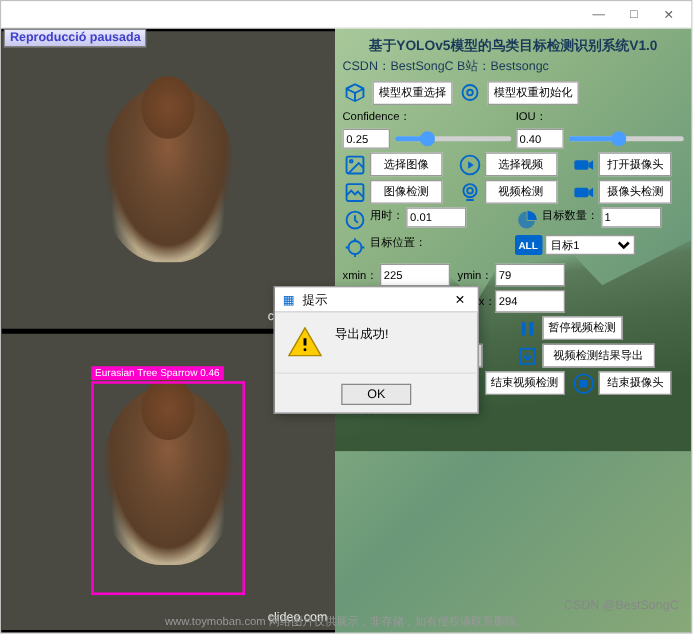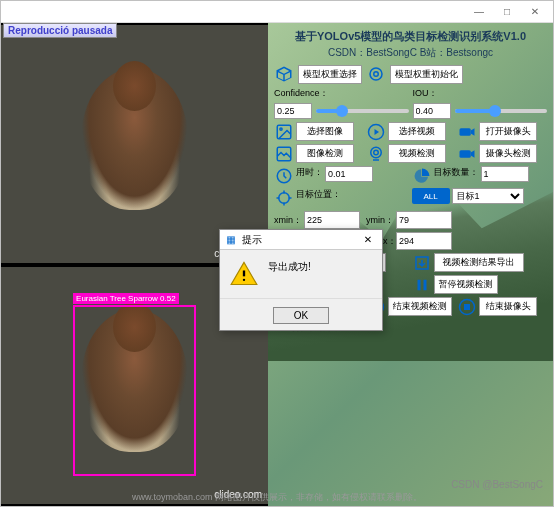--- a/index.html
+++ b/index.html
@@ -14,21 +14,21 @@
 .left-pane{width:267px;background:#000;display:flex;flex-direction:column;position:relative}
 .video-frame{flex:1;background:#4a4a42;position:relative;margin:2px 0}
 .bird{position:absolute;left:30%;top:18%;width:40%;height:60%;background:radial-gradient(ellipse at 50% 35%,#8b5a3c 0%,#6b4a30 30%,#5a3e28 60%,transparent 70%),radial-gradient(ellipse at 50% 70%,#d4c5a8 0%,#b8a888 40%,transparent 60%);border-radius:50% 50% 45% 45%}
 .bird::before{content:"";position:absolute;top:-5%;left:30%;width:40%;height:35%;background:radial-gradient(#7a4a2c,#5a3a20);border-radius:50%}
 .watermark{position:absolute;bottom:4px;right:6px;color:#fff;font-size:10px;opacity:.9}
 .bbox{position:absolute;border:2px solid #ff00cc;left:27%;top:16%;width:46%;height:72%}
 .bbox-label{position:absolute;top:-14px;left:-2px;background:#ff00cc;color:#fff;font-size:8px;padding:1px 3px;white-space:nowrap}
 .right-pane{flex:1;background:linear-gradient(135deg,#a8c89a 0%,#8ab082 30%,#6a9878 60%,#88a878 100%);padding:4px 6px;position:relative;overflow:hidden}
 .mtn{position:absolute;bottom:30%;left:0;width:100%;height:50%;background:linear-gradient(170deg,transparent 40%,#5a7a5a 45%,#486848 60%,#385838 80%);clip-path:polygon(0 100%,0 60%,20% 30%,40% 50%,55% 20%,75% 45%,100% 30%,100% 100%)}
 .title-main{text-align:center;font-size:11px;font-weight:bold;color:#1a3a5a;margin-top:2px}
-.title-sub{text-align:center;font-size:10px;color:#1a3a5a;margin:2px 0 4px}
+.title-sub{font-size:10px;color:#1a3a5a;margin:2px 0 4px}
 .row{display:flex;align-items:center;gap:4px;margin:3px 0;position:relative;z-index:2}
 .ico{width:20px;height:20px;display:flex;align-items:center;justify-content:center;color:#0066cc}
 .ico svg{width:18px;height:18px}
 .btn{background:#fff;border:1px solid #999;padding:2px 4px;font-size:9px;cursor:pointer;min-width:58px;text-align:center}
 .lbl{font-size:9px;color:#000}
 .slider-row{display:flex;align-items:center;gap:4px;margin:3px 0;position:relative;z-index:2}
 .num-input{width:38px;height:16px;font-size:9px;border:1px solid #999;padding:0 2px;background:#fff}
 .slider{flex:1;height:4px;background:#d0d0d0;border-radius:2px;position:relative}
 .slider-fill{height:100%;background:#4a9eff;border-radius:2px}
 .slider-thumb{position:absolute;top:-4px;width:12px;height:12px;background:#4a9eff;border-radius:50%}
@@ -69,21 +69,21 @@
 
   <div class="content">
     <div class="left-pane">
       <div class="video-frame">
         <div class="bird"></div>
         <div class="watermark">clideo.com</div>
       </div>
       <div class="video-frame">
         <div class="bird"></div>
         <div class="bbox">
-          <div class="bbox-label">Eurasian Tree Sparrow 0.52</div>
+          <div class="bbox-label">Eurasian Tree Sparrow 0.46</div>
         </div>
         <div class="watermark">clideo.com</div>
       </div>
     </div>
 
     <div class="right-pane">
       <div class="mtn"></div>
       <div class="title-main">基于YOLOv5模型的鸟类目标检测识别系统V1.0</div>
       <div class="title-sub">CSDN：BestSongC    B站：Bestsongc</div>
 
@@ -207,21 +207,21 @@
         <div class="ctrl-item">
             <span class="ico">
               <svg viewBox="0 0 24 24" fill="none" stroke="currentColor" stroke-width="2">
                 <circle cx="12" cy="12" r="7"></circle>
                 <path d="M12 2v4M12 18v4M2 12h4M18 12h4"></path>
               </svg>
             </span>
             <span class="lbl">目标位置：</span>
           </div>
         <div class="ctrl-item">
-            <span class="ico" style="background:#0066cc;color:#fff;font-size:8px;font-weight:normal;width:38px;height:16px;border-radius:2px">ALL</span>
+            <span class="ico" style="background:#0066cc;color:#fff;font-size:8px;font-weight:bold;width:22px;height:16px;border-radius:2px">ALL</span>
             <select class="select"><option>目标1</option></select>
           </div>
       </div>
 
       <div class="coord-row">
         <div class="coord">
             <span class="lbl">xmin：</span>
             <input value="225" style="">
           </div>
         <div class="coord">
@@ -237,54 +237,54 @@
         <div class="coord">
             <span class="lbl">ymax：</span>
             <input value="294" style="">
           </div>
       </div>
 
       <div class="ctrl-row">
         <div class="ctrl-item">
             <span class="ico">
               <svg viewBox="0 0 24 24" fill="none" stroke="currentColor" stroke-width="2">
+                <rect x="3" y="4" width="18" height="12" rx="2"></rect>
+                <path d="M8 20h8M12 16v4"></path>
+              </svg>
+            </span>
+            <button class="btn">检测结果展示</button>
+          </div>
+        <div class="ctrl-item">
+            <span class="ico">
+              <svg viewBox="0 0 24 24" fill="currentColor">
+                <rect x="6" y="5" width="4" height="14"></rect>
+                <rect x="14" y="5" width="4" height="14"></rect>
+              </svg>
+            </span>
+            <button class="btn">暂停视频检测</button>
+          </div>
+      </div>
+      <div class="ctrl-row">
+        <div class="ctrl-item">
+            <span class="ico">
+              <svg viewBox="0 0 24 24" fill="none" stroke="currentColor" stroke-width="2">
                 <rect x="4" y="4" width="16" height="16"></rect>
                 <path d="M12 8v8M8 12l4 4 4-4"></path>
               </svg>
             </span>
             <button class="btn" style="min-width:90px">图像检测结果导出</button>
           </div>
         <div class="ctrl-item">
             <span class="ico">
               <svg viewBox="0 0 24 24" fill="none" stroke="currentColor" stroke-width="2">
                 <rect x="4" y="4" width="16" height="16"></rect>
                 <path d="M12 8v8M8 12l4 4 4-4"></path>
               </svg>
             </span>
             <button class="btn" style="min-width:90px">视频检测结果导出</button>
-          </div>
-      </div>
-      <div class="ctrl-row">
-        <div class="ctrl-item">
-            <span class="ico">
-              <svg viewBox="0 0 24 24" fill="none" stroke="currentColor" stroke-width="2">
-                <rect x="3" y="4" width="18" height="12" rx="2"></rect>
-                <path d="M8 20h8M12 16v4"></path>
-              </svg>
-            </span>
-            <button class="btn">检测结果展示</button>
-          </div>
-        <div class="ctrl-item">
-            <span class="ico">
-              <svg viewBox="0 0 24 24" fill="currentColor">
-                <rect x="6" y="5" width="4" height="14"></rect>
-                <rect x="14" y="5" width="4" height="14"></rect>
-              </svg>
-            </span>
-            <button class="btn">暂停视频检测</button>
           </div>
       </div>
       <div class="ctrl-row">
         <div class="ctrl-item">
             <span class="ico">
               <svg viewBox="0 0 24 24" fill="currentColor">
                 <circle cx="12" cy="12" r="10" fill="none" stroke="currentColor" stroke-width="2"></circle>
                 <rect x="8" y="8" width="8" height="8"></rect>
               </svg>
             </span>

